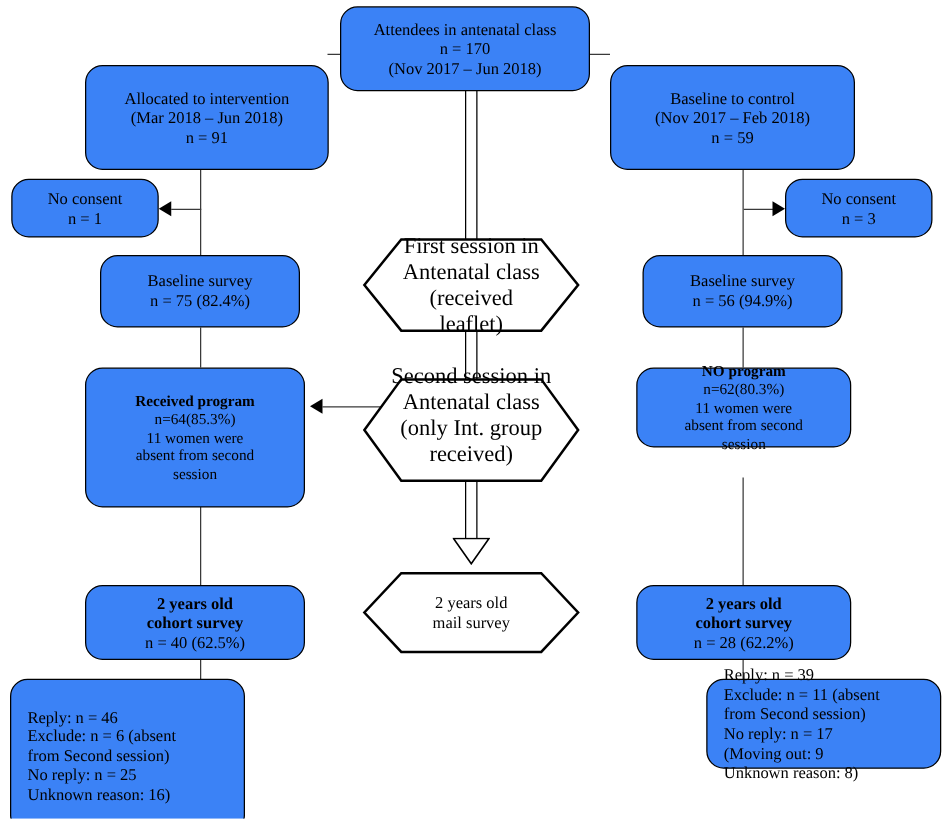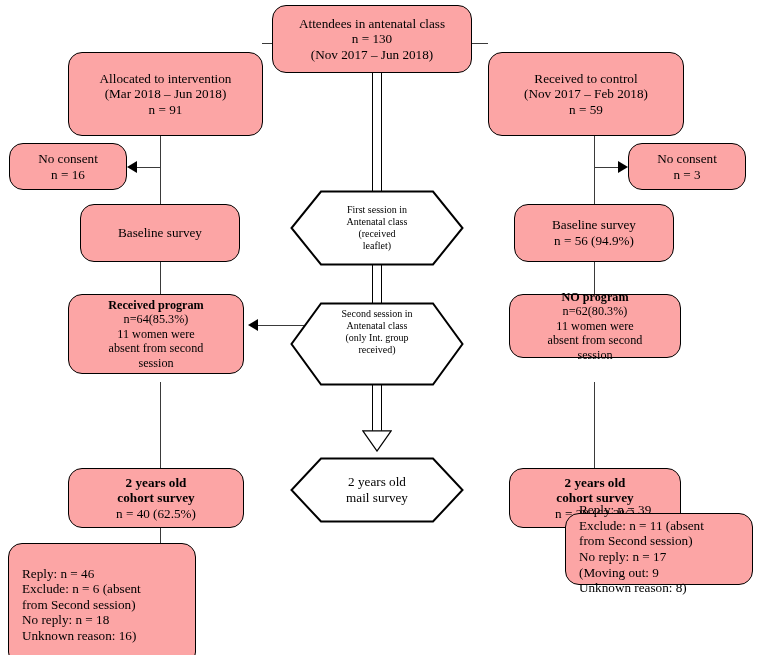--- a/index.html
+++ b/index.html
@@ -17,21 +17,21 @@
     height: 655px;
     background: #ffffff;
     overflow: hidden;
   }
   
   .node {
     position: absolute;
     box-sizing: border-box;
     border: 1.2px solid #000;
     border-radius: 14px;
-    background: #fca5a5;
+    background: #3b82f6;
     display: flex;
     align-items: center;
     justify-content: center;
     text-align: center;
     line-height: 1.18;
     padding: 17px 5px;
     z-index: 3;
   }
   .node .txt { width: 100%; }
   .node .bold { font-weight: bold; }
@@ -98,21 +98,21 @@
     border-left: 1.3px solid #000;
     border-right: 1.3px solid #000;
     background: #fff;
     z-index: 1;
   }
   .hollow-arrow {
     position: absolute;
     z-index: 2;
   }
 
-  .f10 { font-size: 10px; }
+  .f10 { font-size: 18px; }
   .f11 { font-size: 13.2px; }
   .fsm { font-size: 12.2px; }
 </style>
 </head>
 <body>
 
 <div id="canvas">
 
   <div class="hollow-line" style="left:372px; top:72px; width:10px; height:120px;"></div>
 
@@ -144,58 +144,59 @@
   <div class="hline" style="left:595px; top:167px; width:24px;"></div>
   <div class="arrow-right" style="left:618px; top:161px;"></div>
 
   <div class="vline" style="left:594px; top:262px; width:1.4px; height:32px;"></div>
   <div class="vline" style="left:594px; top:382px; width:1.4px; height:88px;"></div>
   <div class="vline" style="left:594px; top:528px; width:1.4px; height:18px;"></div>
 
   <div class="node f11" style="left:272px; top:5px; width:200px; height:68px;">
     <div class="txt">
       <div>Attendees in antenatal class</div>
-      <div>n = 130</div>
+      <div>n = 170</div>
       <div>(Nov 2017 – Jun 2018)</div>
     </div>
   </div>
 
   <div class="node f11" style="left:68px; top:52px; width:195px; height:84px;">
     <div class="txt">
       <div>Allocated to intervention</div>
       <div>(Mar 2018 – Jun 2018)</div>
       <div>n = 91</div>
     </div>
   </div>
 
   <div class="node f11" style="left:488px; top:52px; width:196px; height:84px;">
     <div class="txt">
-      <div>Received to control</div>
+      <div>Baseline to control</div>
       <div>(Nov 2017 – Feb 2018)</div>
       <div>n = 59</div>
     </div>
   </div>
 
   <div class="node f11" style="left:9px; top:143px; width:118px; height:47px;">
     <div class="txt">
       <div>No consent</div>
-      <div>n = 16</div>
+      <div>n = 1</div>
     </div>
   </div>
 
   <div class="node f11" style="left:628px; top:143px; width:118px; height:47px;">
     <div class="txt">
       <div>No consent</div>
       <div>n = 3</div>
     </div>
   </div>
 
   <div class="node f11" style="left:80px; top:204px; width:160px; height:58px;">
     <div class="txt">
       <div>Baseline survey</div>
+      <div>n = 75  (82.4%)</div>
     </div>
   </div>
 
   <div class="node f11" style="left:514px; top:204px; width:160px; height:58px;">
     <div class="txt">
       <div>Baseline survey</div>
       <div>n = 56 (94.9%)</div>
     </div>
   </div>
 
@@ -220,21 +221,21 @@
     <div class="hextext f10">
       <div>
         <div>Second session in</div>
         <div>Antenatal class</div>
         <div>(only Int. group</div>
         <div>received)</div>
       </div>
     </div>
   </div>
 
-  <div class="node fsm" style="left:68px; top:294px; width:176px; height:80px;">
+  <div class="node fsm" style="left:68px; top:294px; width:176px; height:112px;">
     <div class="txt">
       <div class="bold">Received program</div>
       <div>n=64(85.3%)</div>
       <div>11 women were</div>
       <div>absent from second</div>
       <div>session</div>
     </div>
   </div>
 
   <div class="node fsm" style="left:509px; top:294px; width:172px; height:64px;">
@@ -273,26 +274,26 @@
       <div class="bold">cohort survey</div>
       <div>n = 28 (62.2%)</div>
     </div>
   </div>
 
   <div class="node left-align f11" style="left:8px; top:543px; width:188px; height:123px;">
     <div class="txt">
       <div>Reply: n = 46</div>
       <div>Exclude:  n = 6  (absent</div>
       <div>from Second session)</div>
-      <div>No reply: n = 18</div>
+      <div>No reply: n = 25</div>
       <div>Unknown reason: 16)</div>
     </div>
   </div>
 
-  <div class="node left-align f11" style="left:565px; top:513px; width:188px; height:72px;">
+  <div class="node left-align f11" style="left:565px; top:543px; width:188px; height:72px;">
     <div class="txt">
       <div>Reply: n = 39</div>
       <div>Exclude:  n = 11  (absent</div>
       <div>from Second session)</div>
       <div>No reply: n = 17</div>
       <div>(Moving out: 9</div>
       <div>Unknown reason: 8)</div>
     </div>
   </div>
 

